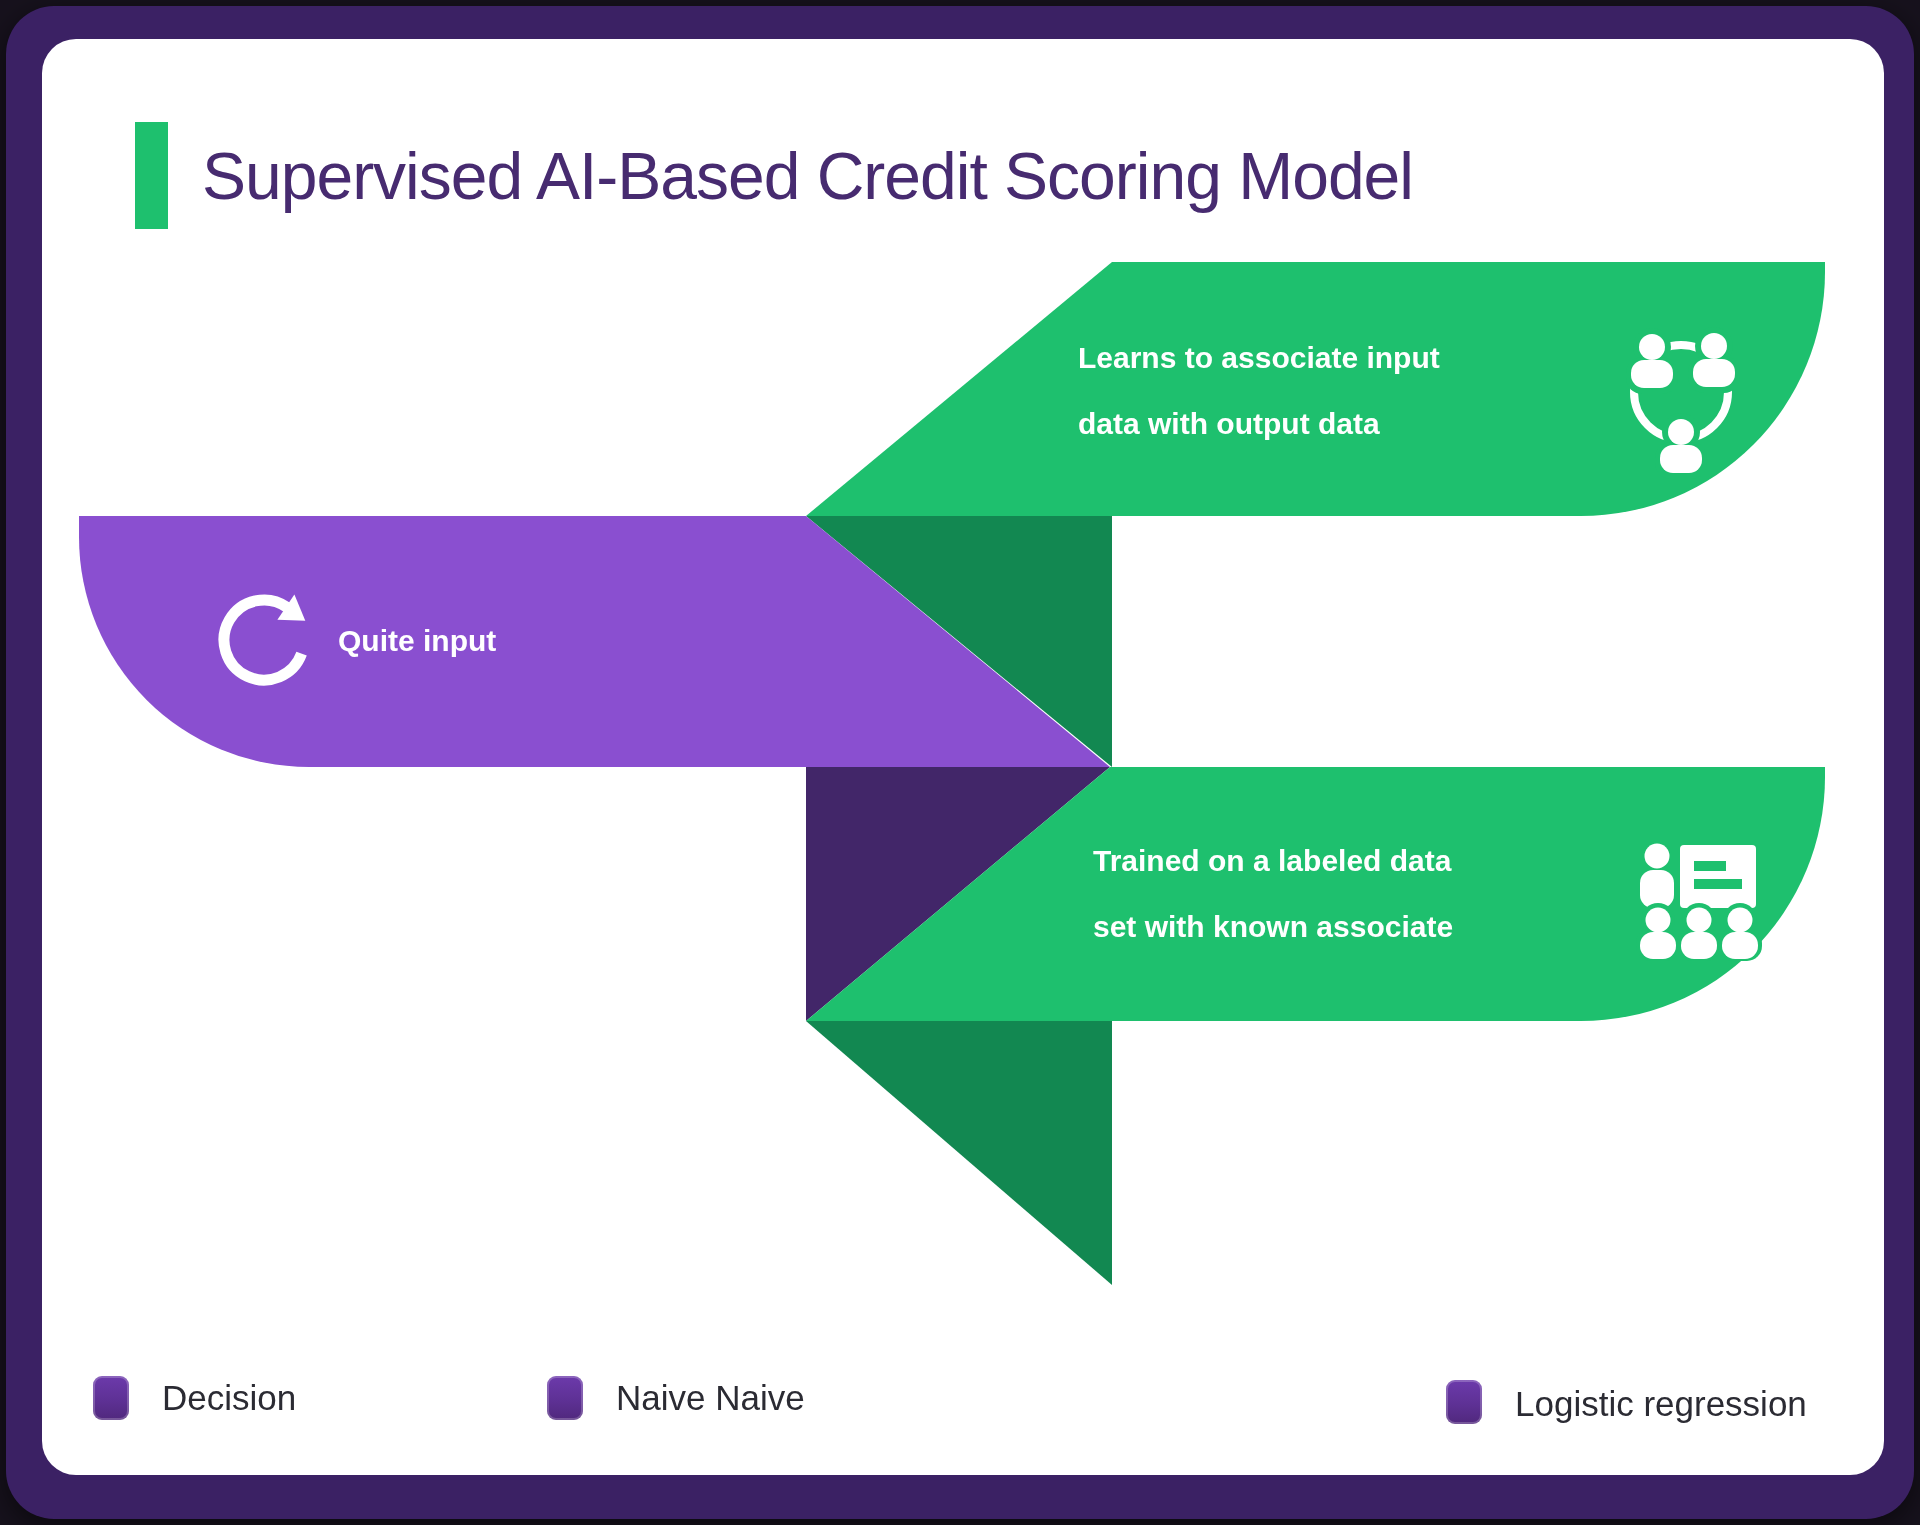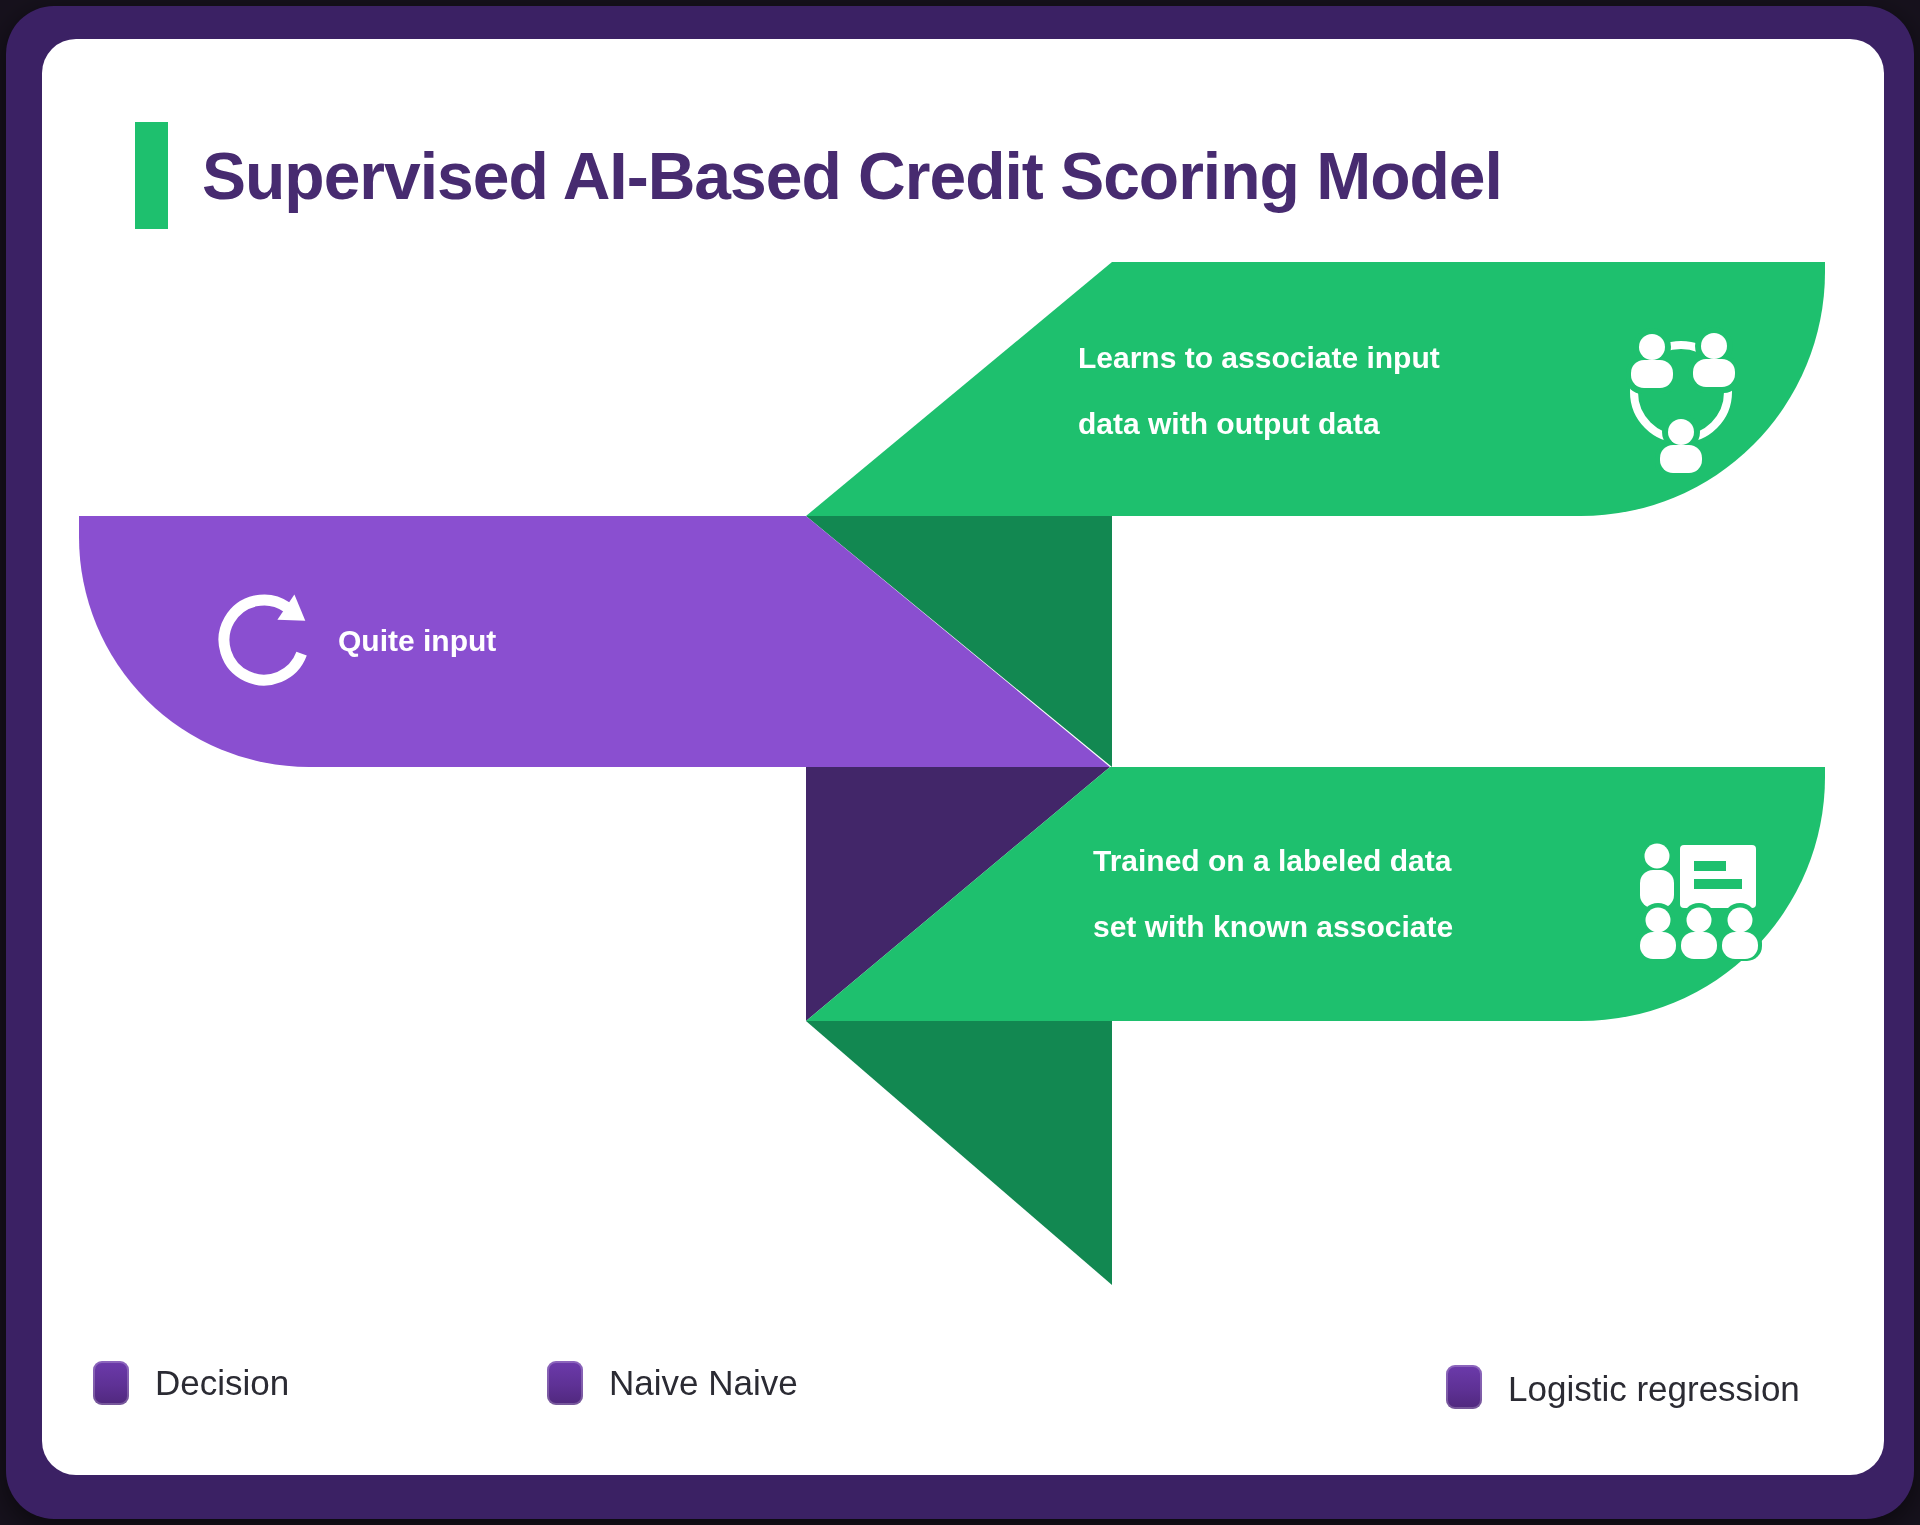--- a/index.html
+++ b/index.html
@@ -37,21 +37,21 @@
     position:absolute; left:93px; top:83px; height:107px;
     display:flex; align-items:center;
   }
   .accent-bar{
     width:33px; height:107px;
     background:var(--green);
     margin-right:34px;
   }
   .page-title{
     font-size:66px;
-    font-weight:700;
+    font-weight:400;
     letter-spacing:-1px;
     color:var(--title);
     white-space:nowrap;
   }
   .ribbons-svg{
     position:absolute; left:0; top:0; width:1920px; height:1525px;
     pointer-events:none;
   }
   .banner-text{
     position:absolute;
@@ -61,22 +61,22 @@
     line-height:66px;
     white-space:nowrap;
   }
   .banner-text.learn{ left:1078px; top:325px; }
   .banner-text.trained{ left:1078px; top:828px;margin-left:15px; }
   .banner-text.common{ left:338px; top:608px; }
   .legend{
     position:absolute; left:0; top:1356px; width:1920px; height:52px;
   }
   .legend-item{
-    position:absolute; top:1px; height:52px;
-    display:flex; align-items:center;
+    position:absolute; top:16px; height:52px;
+    display:flex; align-items:center;gap:7px;
   }
   .legend-item.i0{ left:93px; }
   .legend-item.i1{ left:547px; }
   .legend-item.i2{ left:990px; }
   .legend-item.i3{ left:1446px;align-items:flex-end; }
   .legend-swatch{
     width:36px; height:44px;
     border-radius:9px;
     background:linear-gradient(180deg,#6c3aab 0%, var(--legend-swatch) 55%, #50287d 100%);
     box-shadow:inset 0 0 0 2px rgba(255,255,255,0.22);

